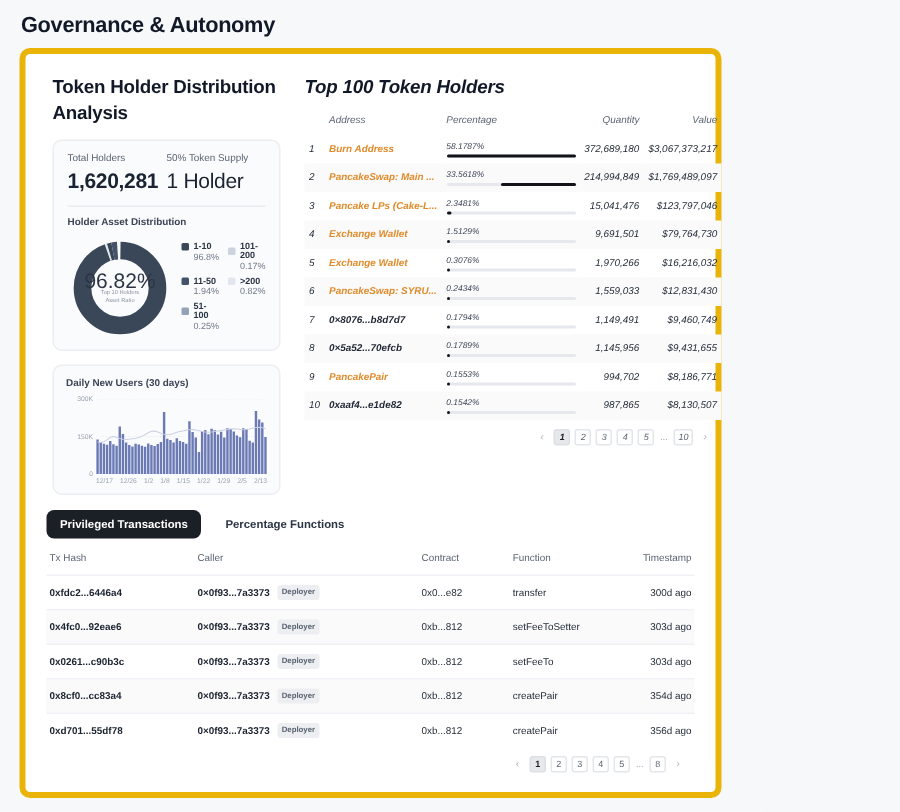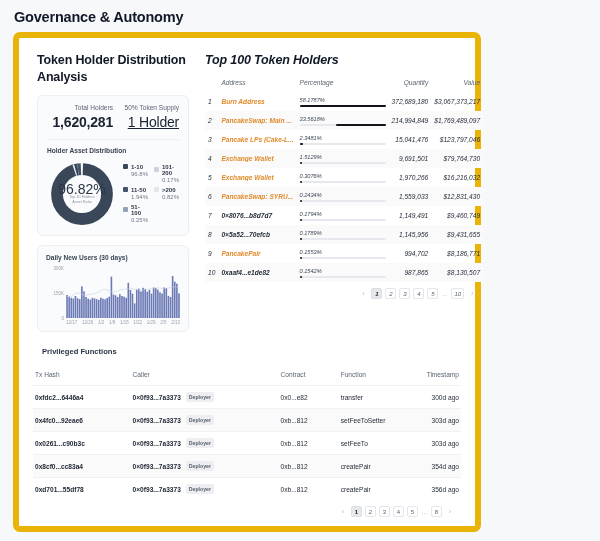--- a/index.html
+++ b/index.html
@@ -13,44 +13,44 @@
   .page { width: 600px; height: 541px; position: relative; }
 
   .page-title {
     font-size: 14.5px; font-weight: bold; color: #111827;
     padding: 9px 0 0 14px; letter-spacing: -0.2px;
   }
 
   .main-card {
     position: absolute; left: 13px; top: 32px;
     width: 468px; height: 500px;
-    background: #ffffff; border: 6px solid #eab308;
+    background: #ffffff; border: 4px solid #eab308;
     border-radius: 7px;
   }
 
   
   .top-split { display: flex; padding: 10px 10px 0 10px; }
   .left-col { width: 213px; padding: 4px 6px 0 8px; }
   .right-col { flex: 1; padding: 4px 4px 0 10px; font-style: italic; }
 
   .section-title {
     font-size: 12.5px; font-weight: bold; color: #111827;
     line-height: 17px; letter-spacing: -0.15px;
   }
 
   .stats-panel {
     margin-top: 9px; background: #fafbfc;
     border: 1px solid #eceef1; border-radius: 6px;
     padding: 7px 9px 8px 9px;
   }
   .stats-row { display: flex; }
-  .stat { flex: 1; text-align: right; }
+  .stat { flex: 1; }
   .stat-label { font-size: 6.6px; color: #5b6573; line-height: 10px; }
   .stat-value { font-size: 14px; font-weight: bold; color: #1a2332; line-height: 19px; letter-spacing: -0.2px; }
-  .stat-value.light { font-weight: normal; text-decoration: underline; }
+  .stat-value.light { font-weight: normal; }
 
   .divider { height: 1px; background: #ececf0; margin: 7px 0 6px 0; }
 
   .sub-label { font-size: 6.6px; color: #3b4455; font-weight: bold; line-height: 10px; }
 
   .donut-wrap { display: flex; margin-top: 5px; align-items: center; }
   .donut { position: relative; width: 66px; height: 66px; margin-left: 2px; }
   .donut svg { display: block; }
   .donut-center {
     position: absolute; inset: 0; display: flex; flex-direction: column;
@@ -469,21 +469,22 @@
           <span class="pg-btn">4</span>
           <span class="pg-btn">5</span>
           <span class="pg-dots">...</span>
           <span class="pg-btn">10</span>
           <span class="pg-arrow">›</span>
         </div>
       </div>
     </div>
 
     <div class="tabs">
-      <div class="tab">Privileged Functions</div>
+      <div class="tab active">Privileged Transactions</div>
+      <div class="tab">Percentage Functions</div>
     </div>
 
     <div class="bottom-wrap">
       <table class="btbl">
         <thead>
           <tr>
             <th class="c-tx">Tx Hash</th>
             <th class="c-caller">Caller</th>
             <th class="c-contract">Contract</th>
             <th class="c-func">Function</th>

